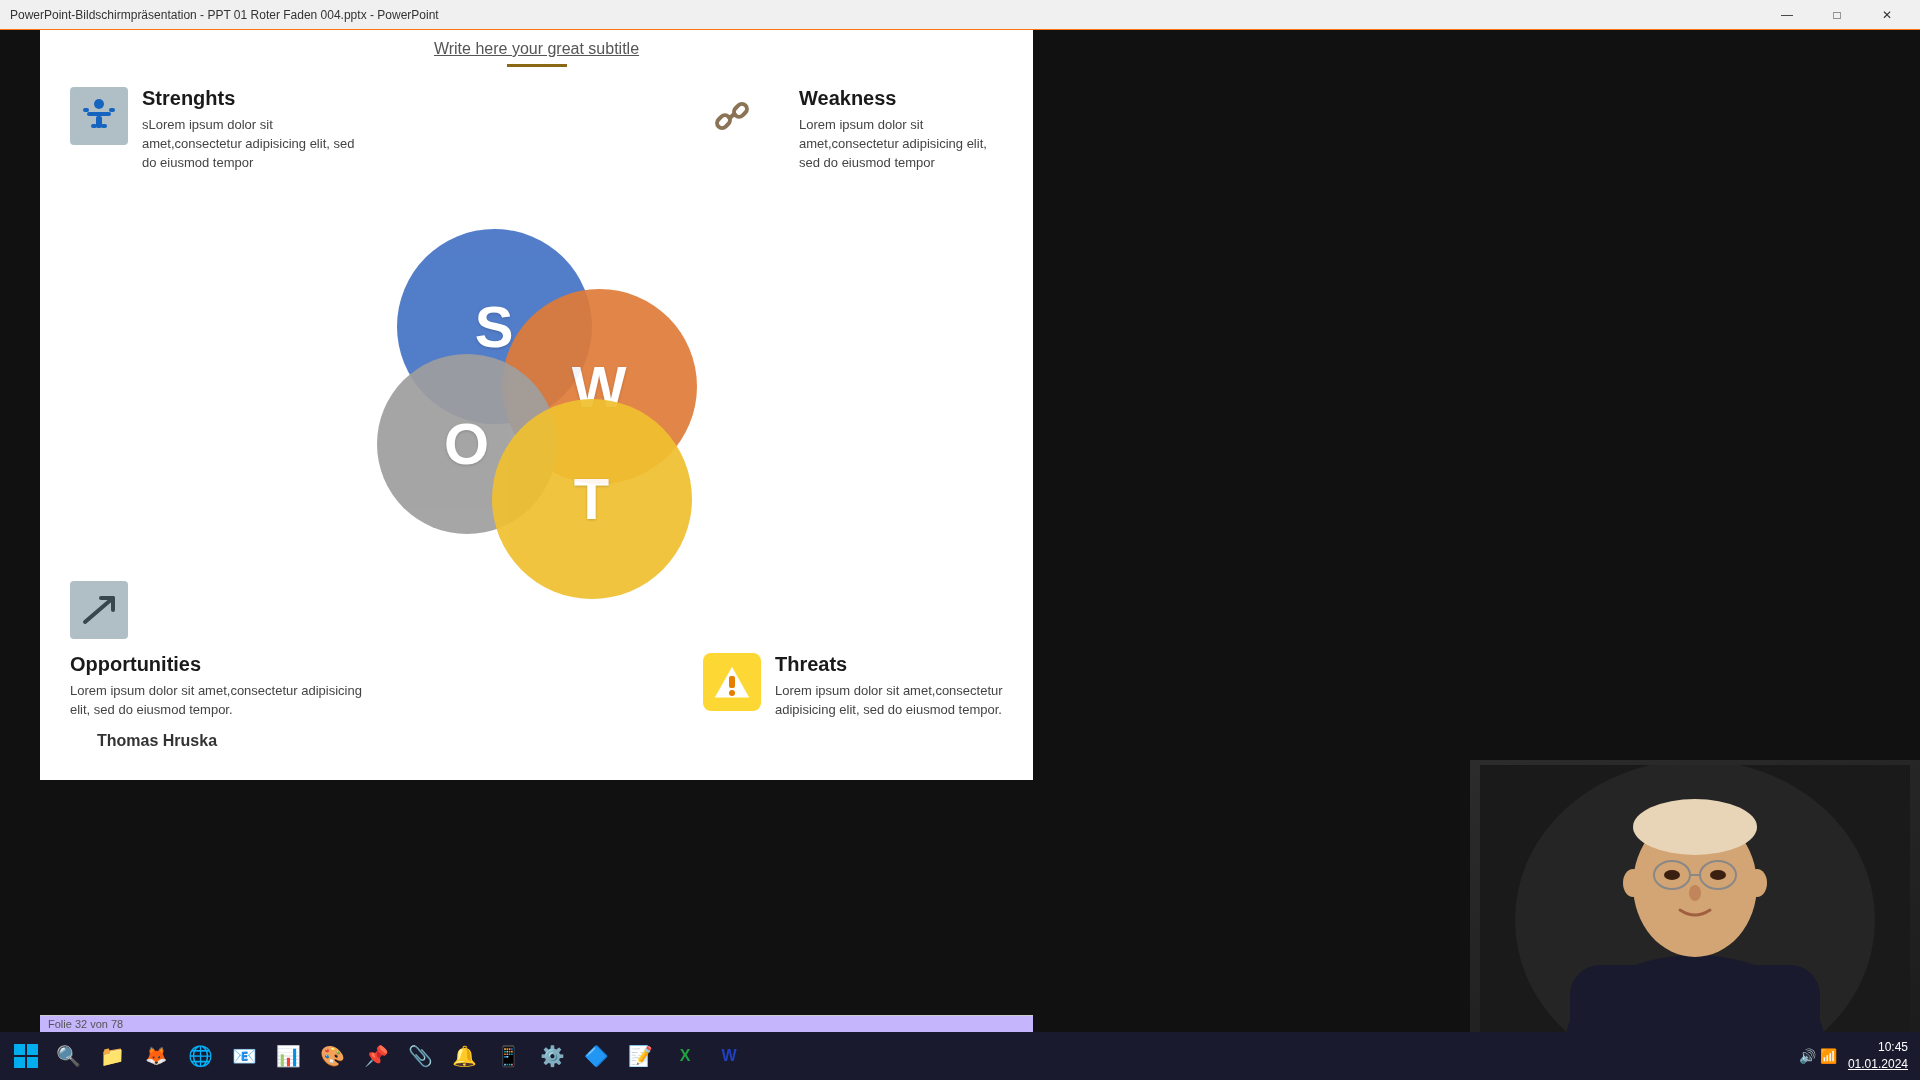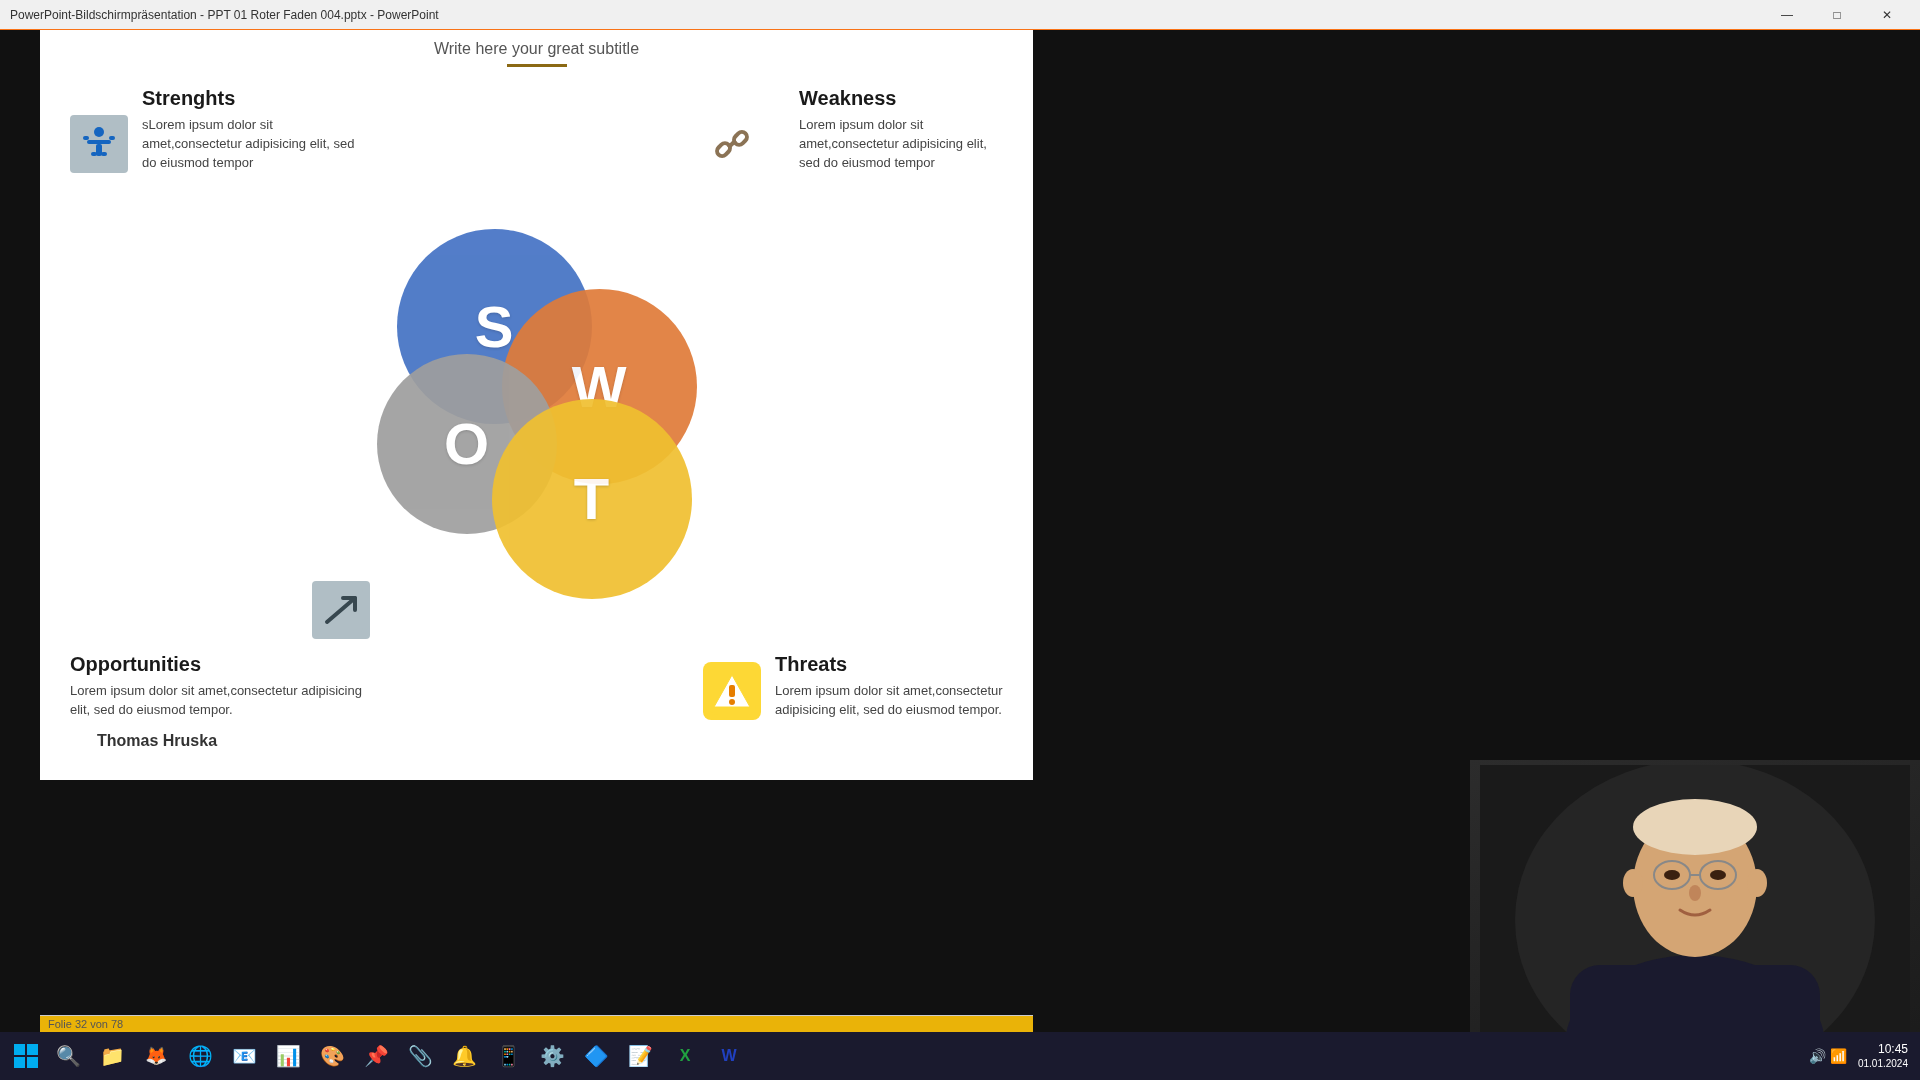--- a/index.html
+++ b/index.html
@@ -64,20 +64,21 @@
       font-weight: 700;
       color: #1a1a1a;
       text-align: center;
       letter-spacing: 1px;
     }
     .slide-subtitle {
       margin-top: 10px;
       font-size: 16px;
       color: #555;
       text-align: center;
+      text-decoration: underline;
     }
     .subtitle-underline {
       width: 60px;
       height: 3px;
       background: #8B6914;
       margin: 6px auto 0;
     }
 
     
     .swot-layout {
@@ -134,21 +135,21 @@
       font-size: 58px;
       font-weight: 800;
       color: white;
       text-shadow: 0 1px 3px rgba(0,0,0,0.2);
     }
 
     
     .section-panel {
       position: absolute;
       display: flex;
-      align-items: flex-end;
+      align-items: flex-start;
       gap: 14px;
     }
     .panel-strengths { top: 20px; left: 30px; width: 300px; }
     .panel-weakness { top: 20px; right: 30px; width: 300px; gap: 38px; }
     .panel-opportunities { bottom: 60px; left: 30px; width: 300px; flex-direction: column; }
     .panel-threats { bottom: 60px; right: 30px; width: 300px; }
 
     .panel-icon {
       width: 58px;
       height: 58px;
@@ -295,21 +296,21 @@
       font-size: 12px;
     }
 
     
     .status-bar {
       position: absolute;
       bottom: 48px;
       left: 0;
       font-size: 11px;
       color: #555;
-      background: #eab308;
+      background: #c4b5fd;
       border-top: 1px solid #ccc;
       width: 993px;
       left: 40px;
       padding: 2px 8px;
     }
   </style>
 </head>
 <body>
 
 <div class="titlebar">
@@ -489,16 +490,16 @@
     <div class="taskbar-icon" style="color:#20a040;">⚙️</div>
     <div class="taskbar-icon">🔷</div>
     <div class="taskbar-icon" style="color:#20a040;">📝</div>
     <div class="taskbar-icon" style="color:#20a040;font-weight:bold;font-size:16px;">X</div>
     <div class="taskbar-icon" style="color:#2040c0;font-weight:bold;font-size:16px;">W</div>
   </div>
   <div class="taskbar-right">
     <span style="font-size:14px;">🔊 📶</span>
     <span style="text-align:right;line-height:1.4;">
       <span style="display:block;">10:45</span>
-      <span style="display:block;font-size:10px;">01.01.2024</span>
+      <span style="display:block;font-size:12px;text-decoration:underline;">01.01.2024</span>
     </span>
   </div>
 </div>
 
 </body></html>

